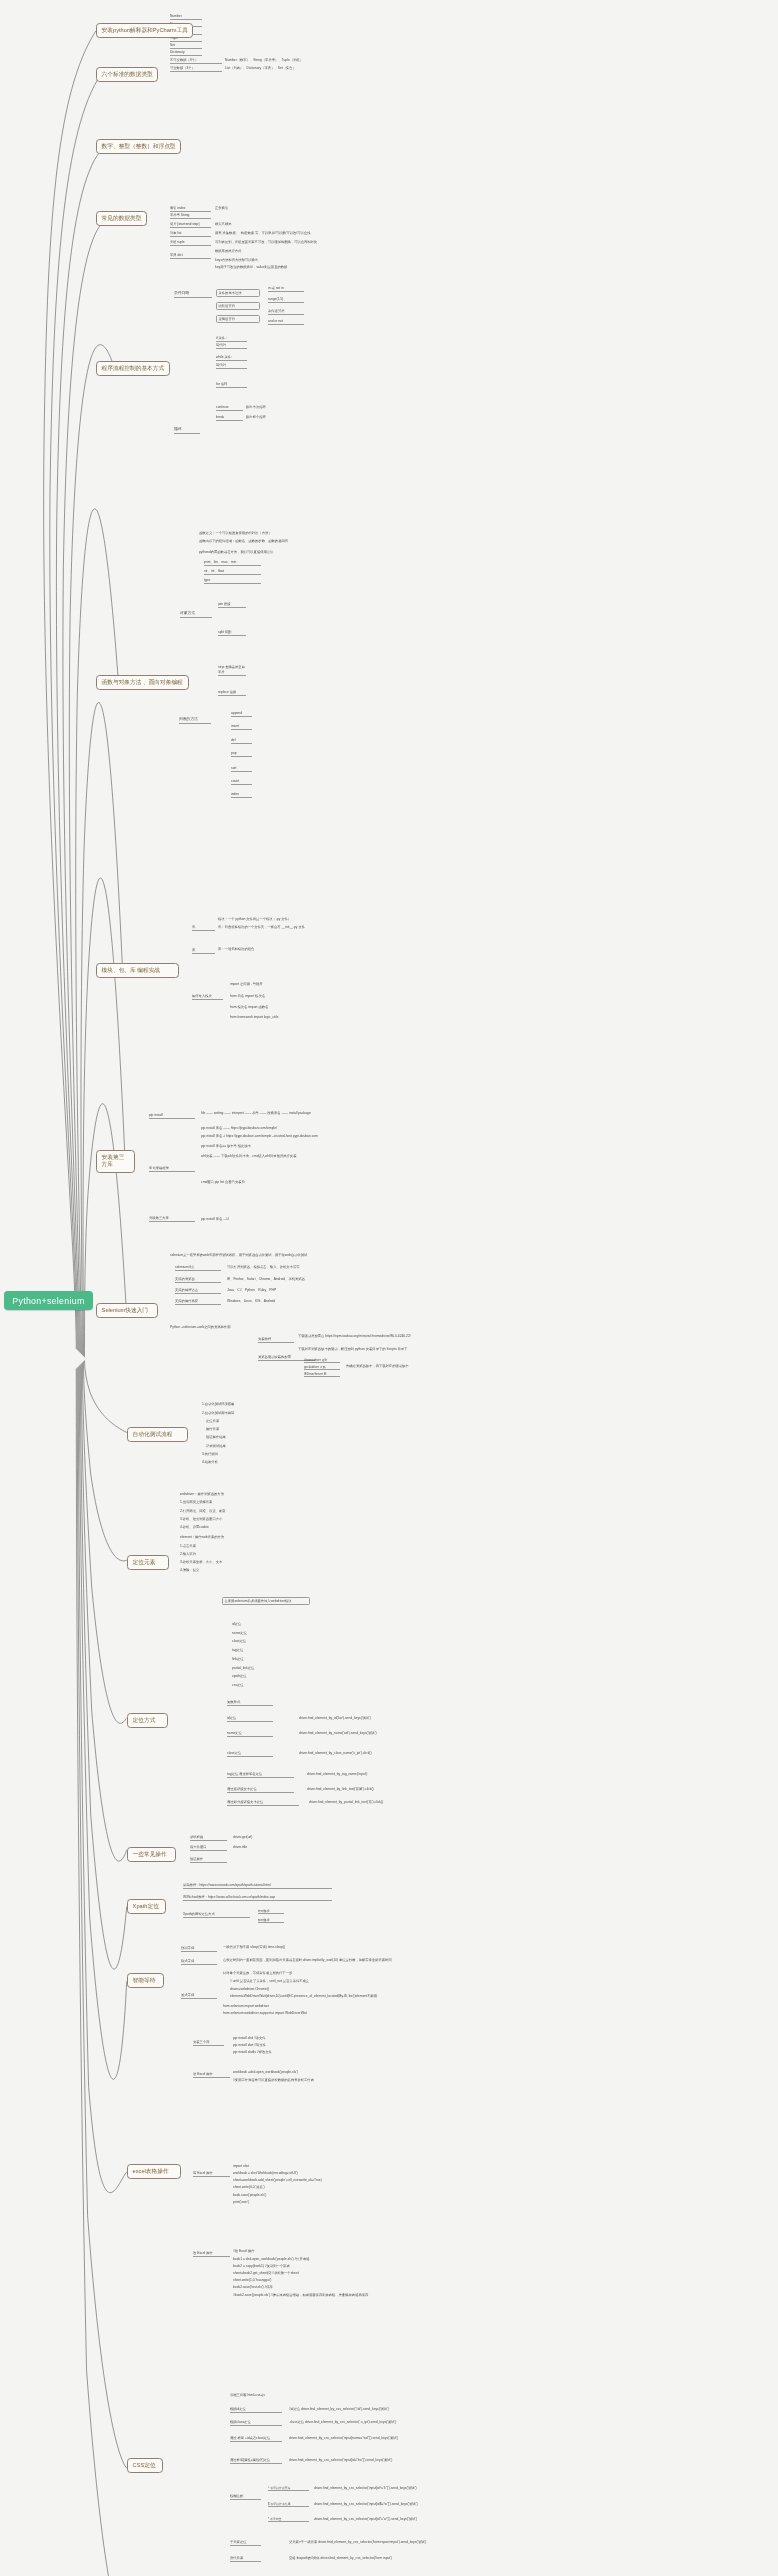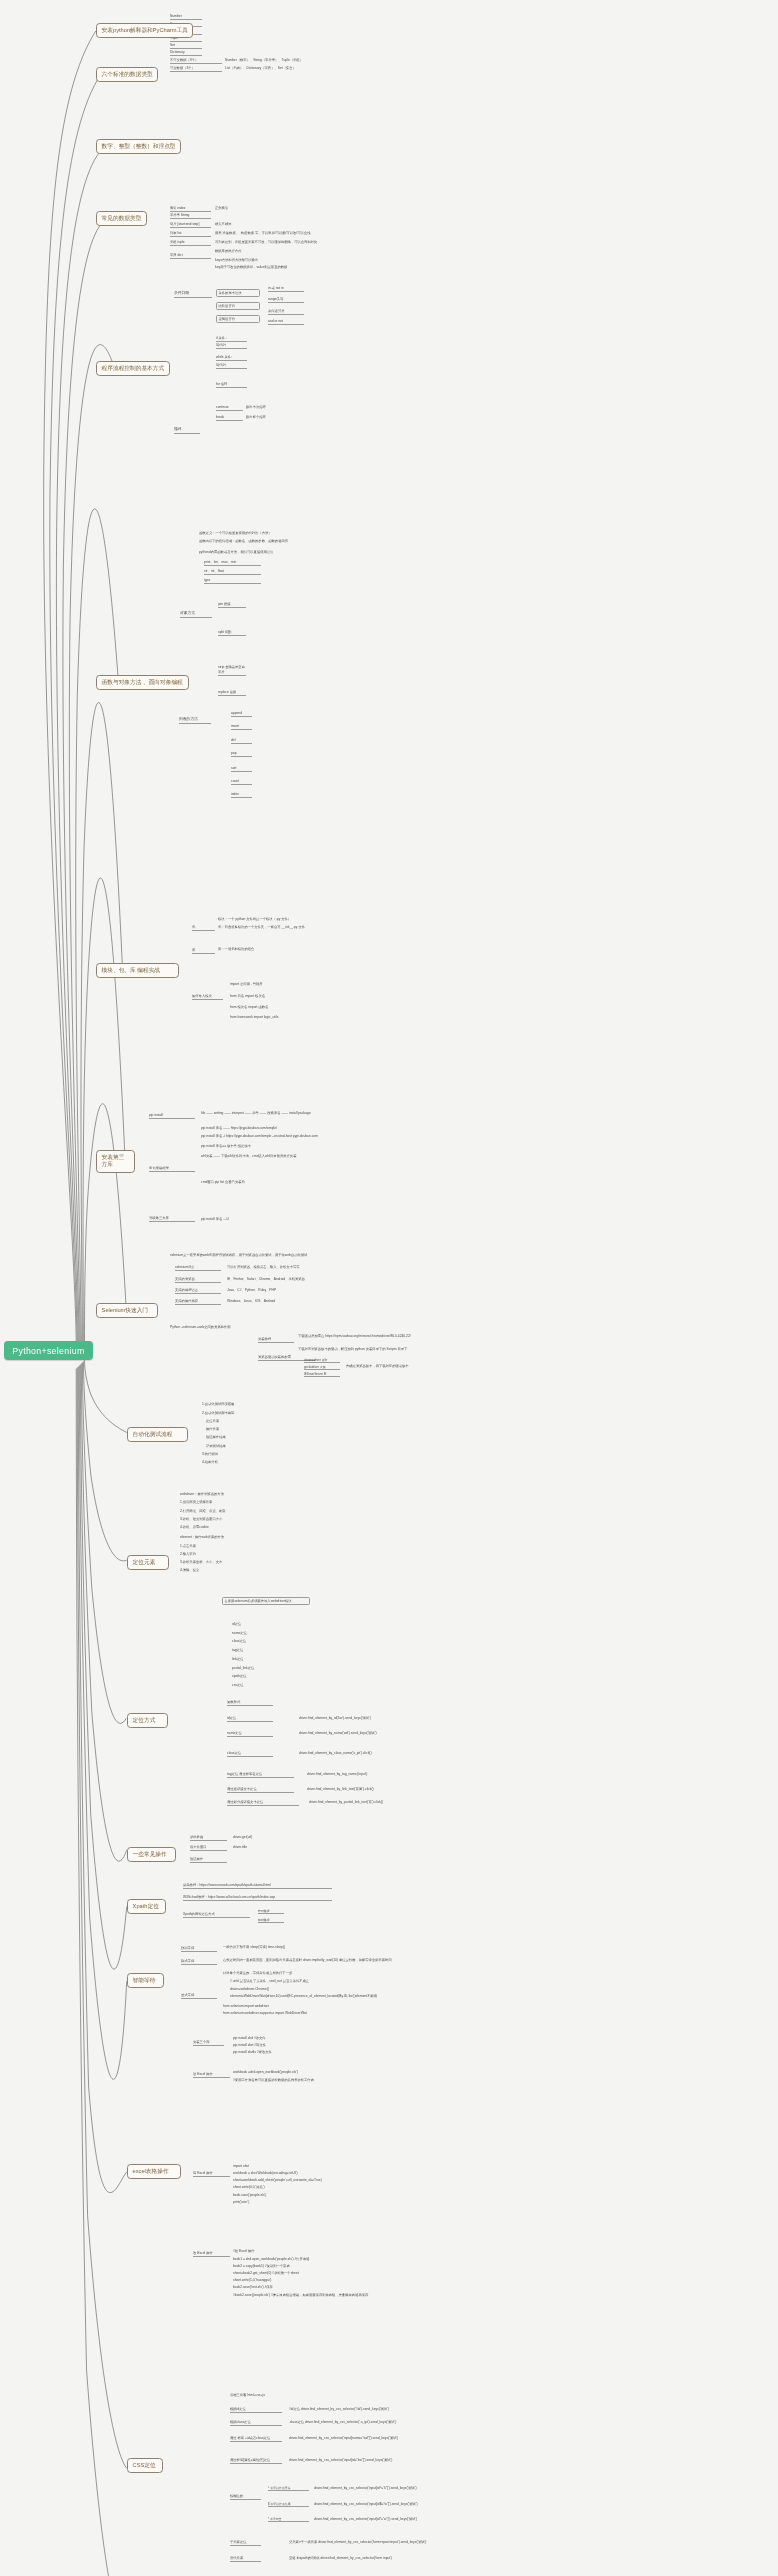--- a/index.html
+++ b/index.html
@@ -74,21 +74,21 @@
       <path d="M160,2644 C160,2760 168,2920 178,3080 C195,3260 218,3380 245,3335"></path>
       <path d="M158,2646 C158,2820 166,3060 178,3320 C198,3560 222,3660 246,3590"></path>
       <path d="M156,2648 C156,2880 164,3200 176,3520 C200,3830 226,3920 246,3700"></path>
       <path d="M154,2650 C154,2940 162,3340 174,3720 C200,4060 230,4160 246,3845"></path>
       <path name="excel" d="M152,2652 C152,3050 160,3600 172,4050 C196,4350 226,4240 246,4215"></path>
       <path d="M150,2654 C150,3150 158,3800 170,4300 C196,4650 228,4770 246,4790"></path>
       <path d="M148,2656 C148,3300 156,4050 168,4600 C196,4980 228,5120 246,5105"></path>
     </g>
   </svg>
 
-  <div class="root" style="left:4.1px;top:1341px;">Python+selenium</div>
+  <div class="root" style="left:4.1px;top:1291px;">Python+selenium</div>
 
   <div class="topic" style="left:96px;top:23px;">安装python解释器和PyCharm工具</div>
 
   <div class="topic" style="left:96px;top:67px;">六个标准的数据类型</div>
   <div class="n u" style="left:170px;top:14.4px;width:32px;">Number</div>
   <div class="n u" style="left:170px;top:21.6px;width:32px;">String</div>
   <div class="n u" style="left:170px;top:29px;width:32px;">List</div>
   <div class="n u" style="left:170px;top:36px;width:32px;">Tuple</div>
   <div class="n u" style="left:170px;top:43px;width:32px;">Set</div>
   <div class="n u" style="left:170px;top:50px;width:32px;">Dictionary</div>

